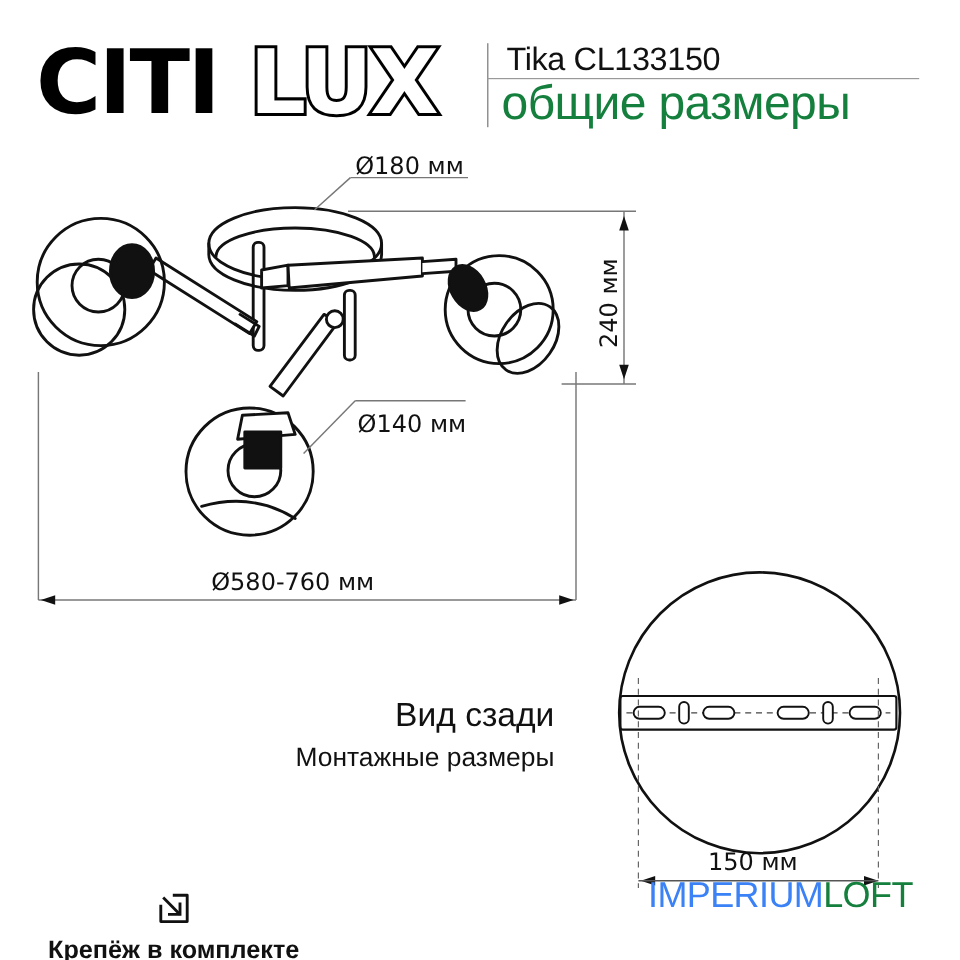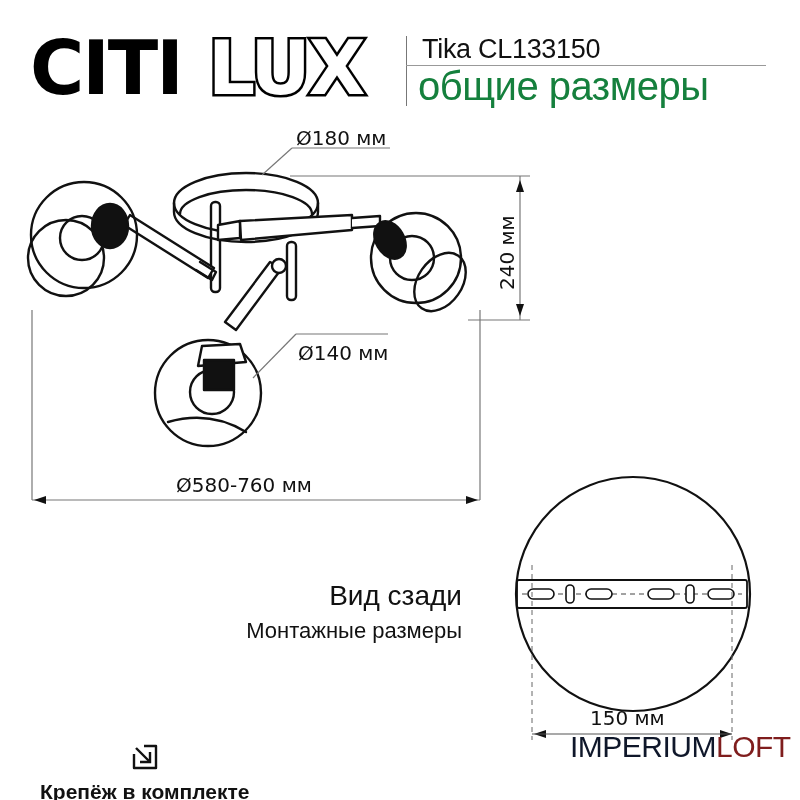--- a/index.html
+++ b/index.html
@@ -10,22 +10,22 @@
     #header-divider-h { left: 406px; top: 65px; width: 360px; height: 1px; background: #999; }
     #model-name { left: 422px; top: 34px; font-size: 27px; color: #111; letter-spacing: -0.3px; }
     #subtitle { left: 418px; top: 64px; font-size: 40px; color: #15803d; letter-spacing: -0.5px; }
     #drawing { left: 0; top: 0; width: 800px; height: 800px; }
     .dim-text { font-family: "DejaVu Sans", sans-serif; font-size: 20px; fill: #111; }
     #rear-title { right: 338px; top: 580px; font-size: 28px; text-align: right; color: #111; }
     #rear-subtitle { right: 338px; top: 618px; font-size: 22px; text-align: center; color: #111; }
     #mounting-note { left: 40px; top: 744px; display: flex; align-items: center; gap: 10px; flex-direction: column; }
     #mounting-note-label { font-size: 21px; font-weight: 600; color: #111; }
     #watermark { left: 540px; top: 730px; font-size: 30px; letter-spacing: -0.5px; font-weight: 400; }
-    #watermark .w1 { color: #0f172a; margin-left: 30px; }
-    #watermark .w2 { color: #7f1d1d; }
+    #watermark .w1 { color: #3b82f6; }
+    #watermark .w2 { color: #15803d; }
   </style>
 </head>
 <body>
 
 <svg id="logo" class="abs" viewBox="0 0 350 80">
   <text x="0" y="66" font-family="'DejaVu Sans', sans-serif" font-weight="bold" font-size="74" fill="#000" letter-spacing="-2">CITI</text>
   <text x="178" y="66" font-family="'DejaVu Sans', sans-serif" font-weight="bold" font-size="74" fill="#fff" stroke="#000" stroke-width="5" paint-order="stroke" letter-spacing="-2">LUX</text>
 </svg>
 
 <div id="header-divider-v" class="abs"></div>

